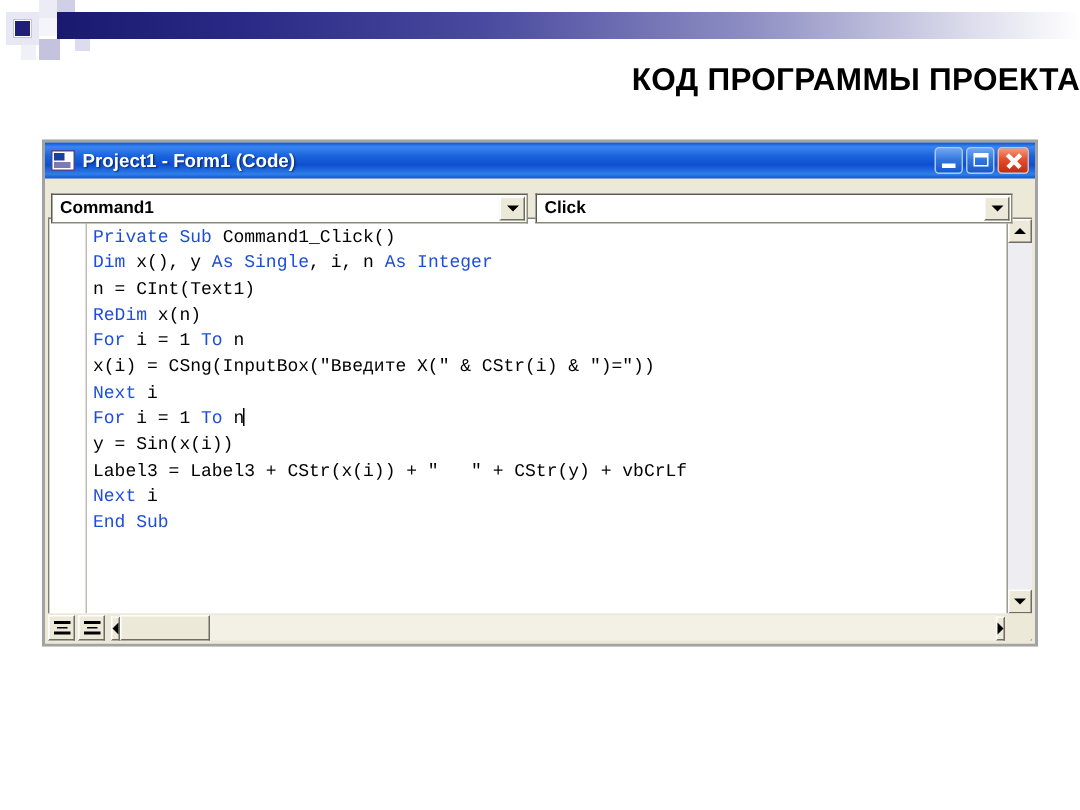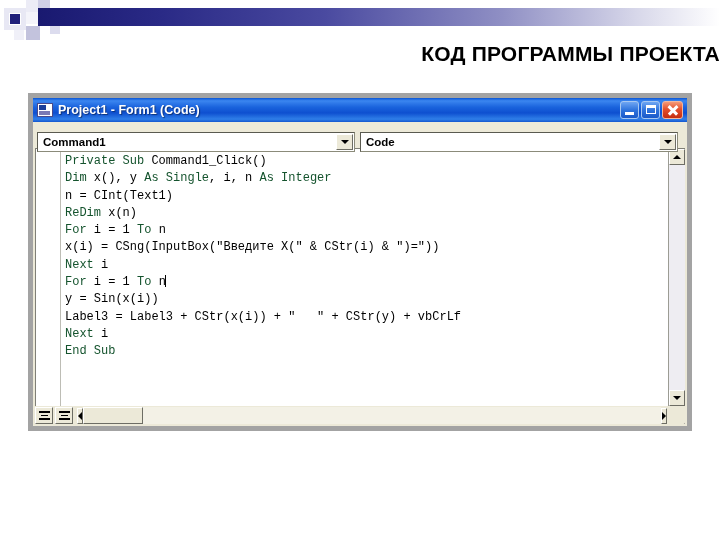--- a/index.html
+++ b/index.html
@@ -86,21 +86,21 @@
     font-family: "Liberation Sans", sans-serif;
   }
 
   
   #vb-window {
     position: absolute;
     left: 28px; top: 93px;
     width: 664px;
     height: 338px;
     background: #ece9d8;
-    border: 5px solid #a3a3a3;
+    border: 2px solid #a3a3a3;
     box-sizing: border-box;
     display: flex;
     flex-direction: column;
   }
 
   
   #titlebar {
     height: 24px;
     background: linear-gradient(to bottom, #0a55d4 0%, #3b86f0 12%, #1a63dd 38%, #0e4fd0 62%, #2f7ee8 88%, #1356cf 100%);
     display: flex;
@@ -275,21 +275,21 @@
     flex: 1;
     font-family: "Liberation Mono", "DejaVu Sans Mono", monospace;
     font-size: 12px;
     line-height: 17.3px;
     color: #000000;
     padding: 4px 0 0 4px;
     white-space: pre;
     overflow: hidden;
     position: relative;
   }
-  .kw { color: #14532d; }
+  .kw { color: #1d4ed8; }
   .caret {
     display: inline-block;
     width: 1px;
     height: 12px;
     background: #000000;
     vertical-align: -2px;
     margin-left: -1px;
   }
 
   
@@ -424,21 +424,21 @@
   </div>
 
   <div id="dropdown-row">
     <div class="combo" id="combo-object">
       <span class="combo-text">Command1</span>
       <span class="combo-arrow">
         <span class="tri-down"></span>
       </span>
     </div>
     <div class="combo" id="combo-proc">
-      <span class="combo-text">Code</span>
+      <span class="combo-text">Click</span>
       <span class="combo-arrow">
         <span class="tri-down"></span>
       </span>
     </div>
   </div>
 
   <div id="code-body">
     <div id="margin-strip"></div>
     <div id="code-text"><div><span class="kw">Private Sub </span><span>Command1_Click()</span></div><div><span class="kw">Dim </span><span>x(), y </span><span class="kw">As Single</span><span>, i, n </span><span class="kw">As Integer</span></div><div><span>n = CInt(Text1)</span></div><div><span class="kw">ReDim </span><span>x(n)</span></div><div><span class="kw">For </span><span>i = 1 </span><span class="kw">To </span><span>n</span></div><div><span>x(i) = CSng(InputBox("Введите X(" &amp; CStr(i) &amp; ")="))</span></div><div><span class="kw">Next </span><span>i</span></div><div><span class="kw">For </span><span>i = 1 </span><span class="kw">To </span><span>n</span><span class="caret"></span></div><div><span>y = Sin(x(i))</span></div><div><span>Label3 = Label3 + CStr(x(i)) + "   " + CStr(y) + vbCrLf</span></div><div><span class="kw">Next </span><span>i</span></div><div><span class="kw">End Sub</span></div></div>
     <div id="vscroll">

